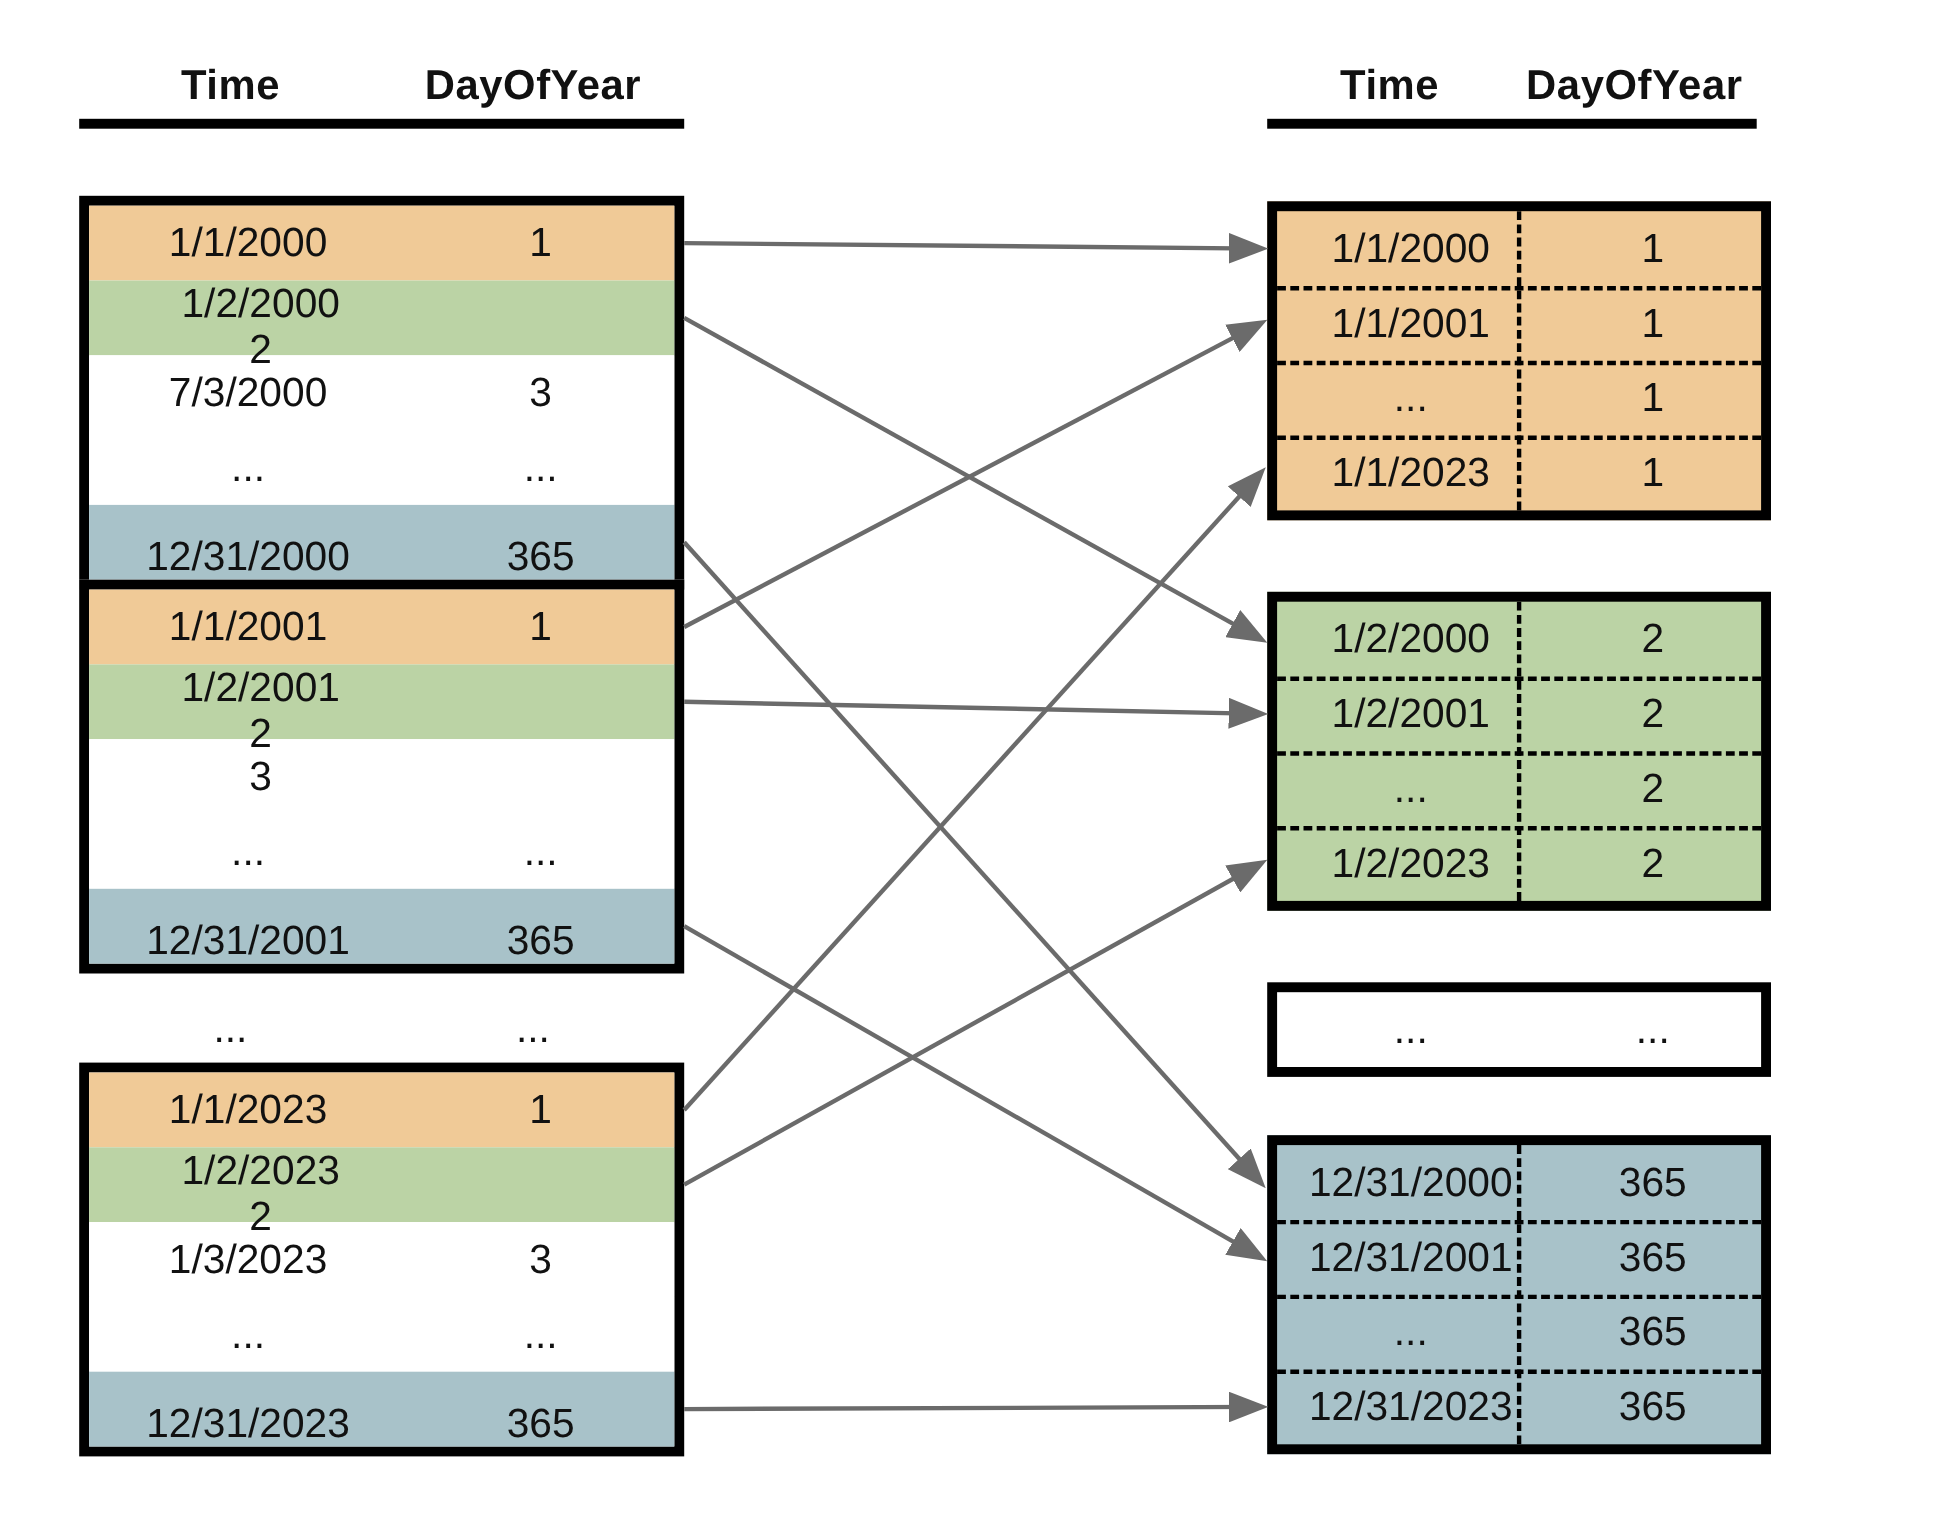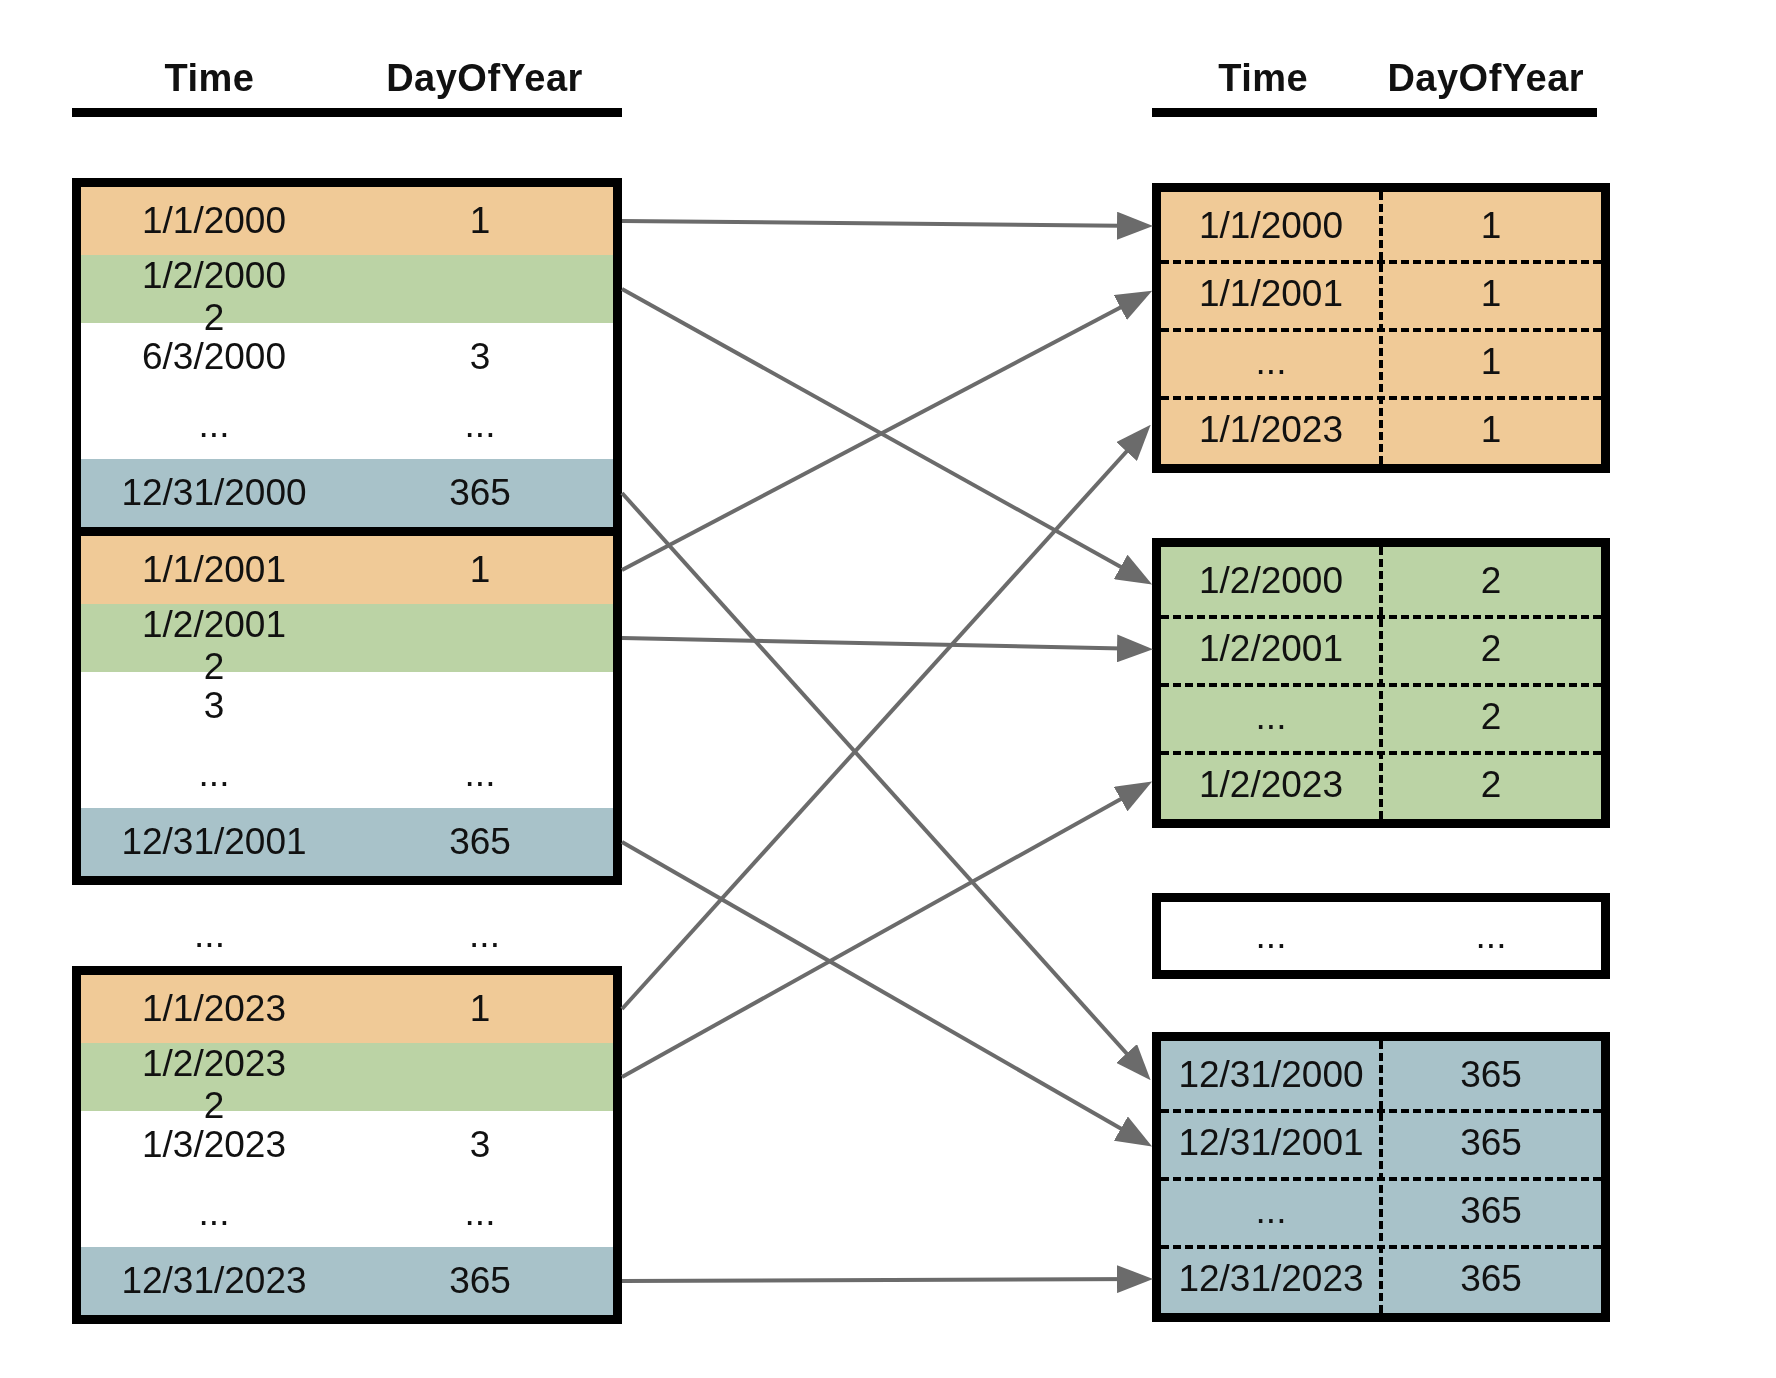--- a/index.html
+++ b/index.html
@@ -7,30 +7,30 @@
     position:relative;width:1776px;height:1366px;background:#fff;overflow:hidden;
     font-family:"Liberation Sans","DejaVu Sans",sans-serif;color:var(--text,#111);
   }
   .hdr{position:absolute;display:flex;height:56px;}
   .hdr .hcell{width:50%;display:flex;align-items:flex-end;justify-content:center;
     font-weight:bold;font-size:38px;letter-spacing:0.5px;}
   .rule{position:absolute;height:9px;background:var(--border,#000);}
   .tbl{position:absolute;border:9px solid var(--border,#000);background:#fff;box-sizing:border-box;}
   .row{display:flex;height:68px;}
   .row .cell{width:50%;display:flex;align-items:center;justify-content:center;
-    font-size:37px;white-space:nowrap;}
+    font-size:37px;white-space:nowrap;margin-left:23px;}
   .tbl-right .row + .row{border-top:4px dashed var(--border,#000);box-sizing:border-box;height:68px;}
   .tbl-right .row + .row .cell{margin-top:-4px;}
   .divider{position:absolute;top:0;bottom:0;left:calc(50% - 2px);width:0;
     border-left:4px dashed var(--border,#000);}
   .gaprow{position:absolute;display:flex;height:60px;}
   .gaprow .cell{width:50%;display:flex;align-items:center;justify-content:center;font-size:37px;}
   .bg-orange{background:var(--orange);}
   .bg-green{background:var(--green);flex-direction:column;}
-  .bg-blue{background:var(--blue);}
+  .bg-blue{background:var(--blue);align-items:flex-end;}
   .bg-white{background:var(--white);}
   #arrow-layer{position:absolute;left:0;top:0;pointer-events:none;}
 </style>
 </head>
 <body>
 
 <div id="canvas">
 
   <div class="hdr" id="left-header" style="left:72px;top:44px;width:550px;">
     <div class="hcell">Time</div>
@@ -48,21 +48,21 @@
       <div class="tbl tbl-left" style="left: 72px; top: 178px; width: 550px;">
         <div class="row bg-orange">
           <div class="cell">1/1/2000</div>
           <div class="cell">1</div>
         </div>
         <div class="row bg-green">
           <div class="cell">1/2/2000</div>
           <div class="cell">2</div>
         </div>
         <div class="row bg-white">
-          <div class="cell">6/3/2000</div>
+          <div class="cell">7/3/2000</div>
           <div class="cell">3</div>
         </div>
         <div class="row bg-white">
           <div class="cell">...</div>
           <div class="cell">...</div>
         </div>
         <div class="row bg-blue">
           <div class="cell">12/31/2000</div>
           <div class="cell">365</div>
         </div>

